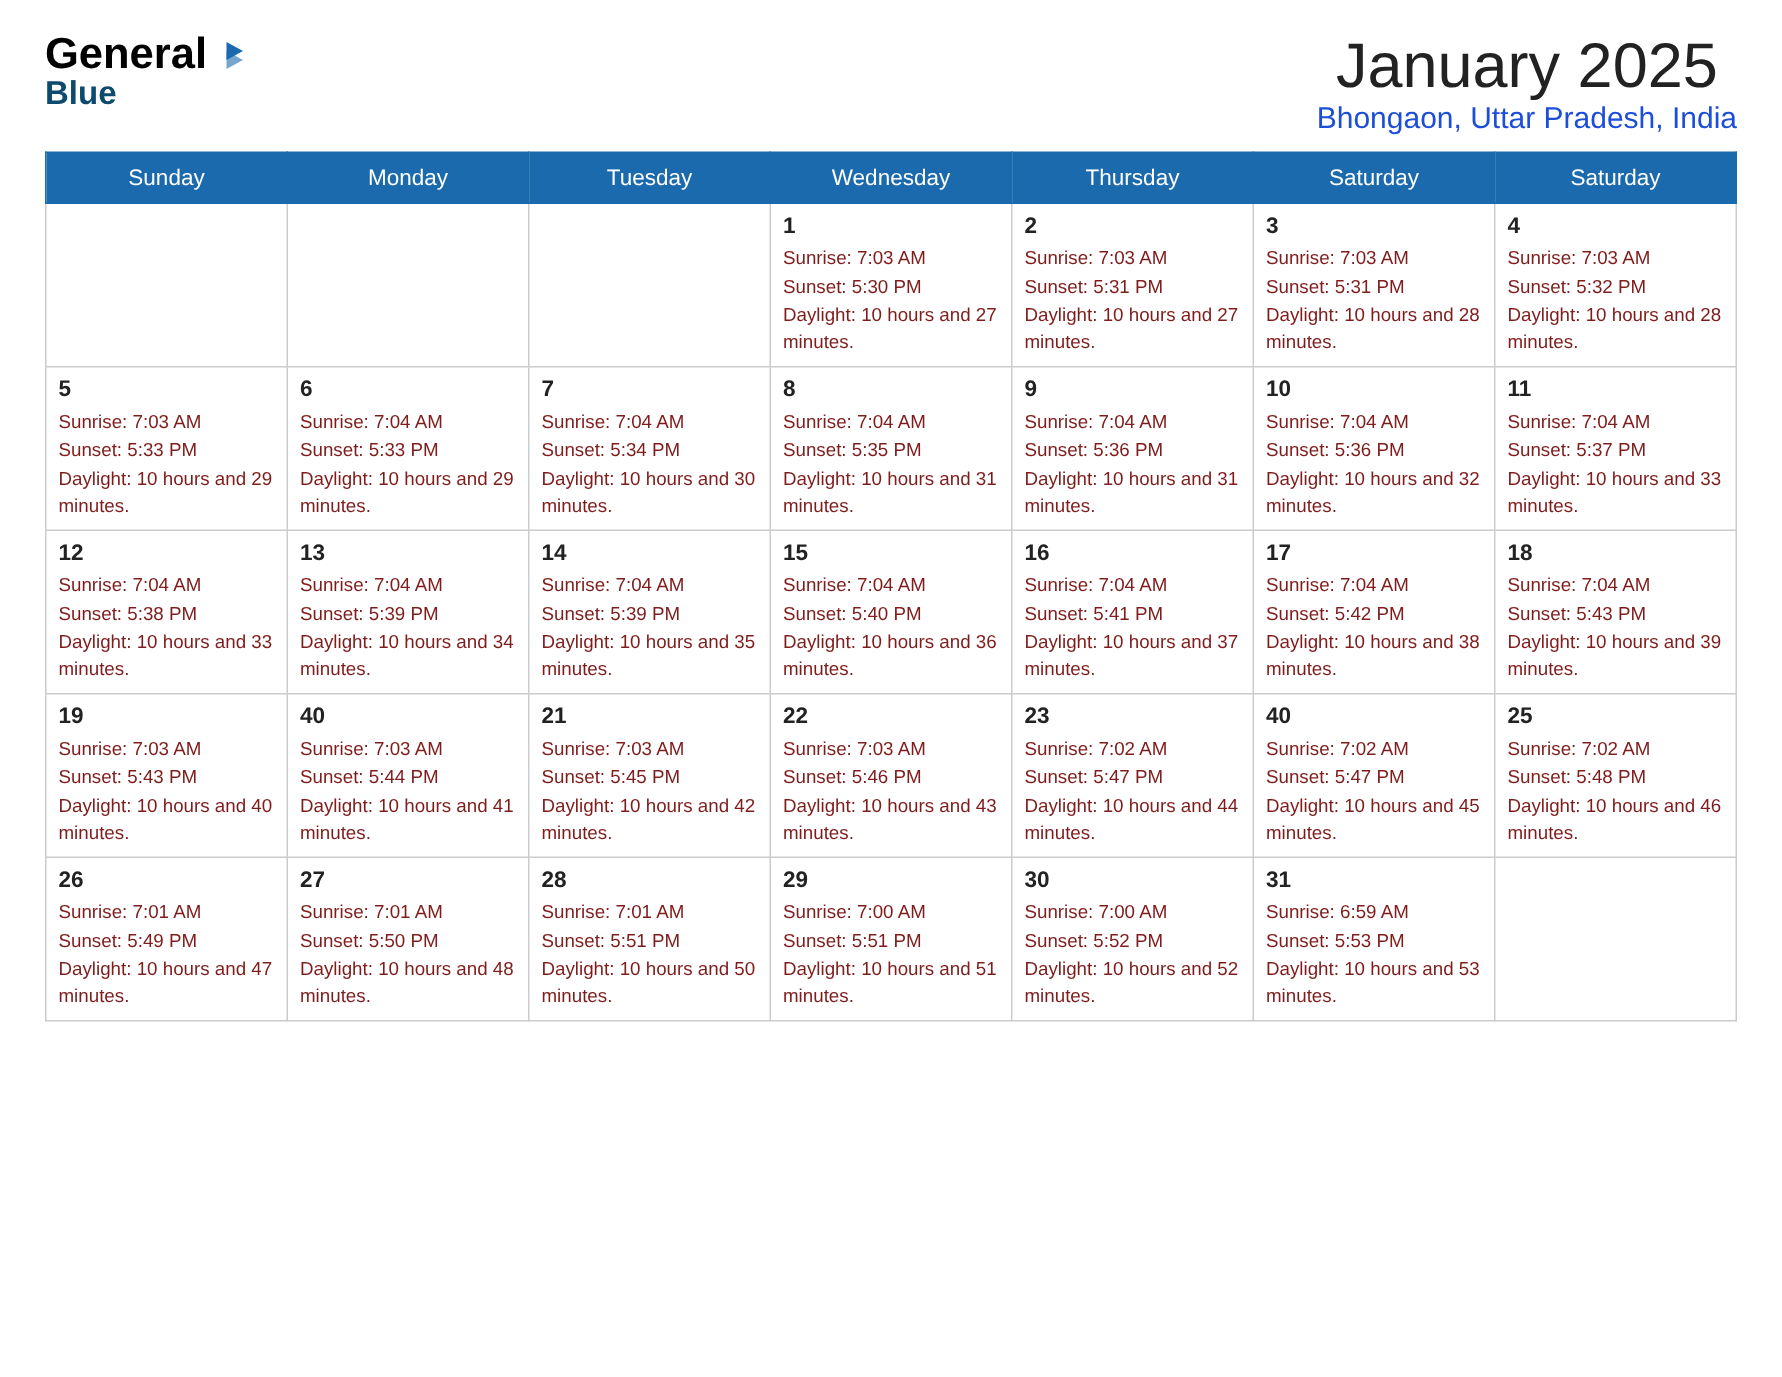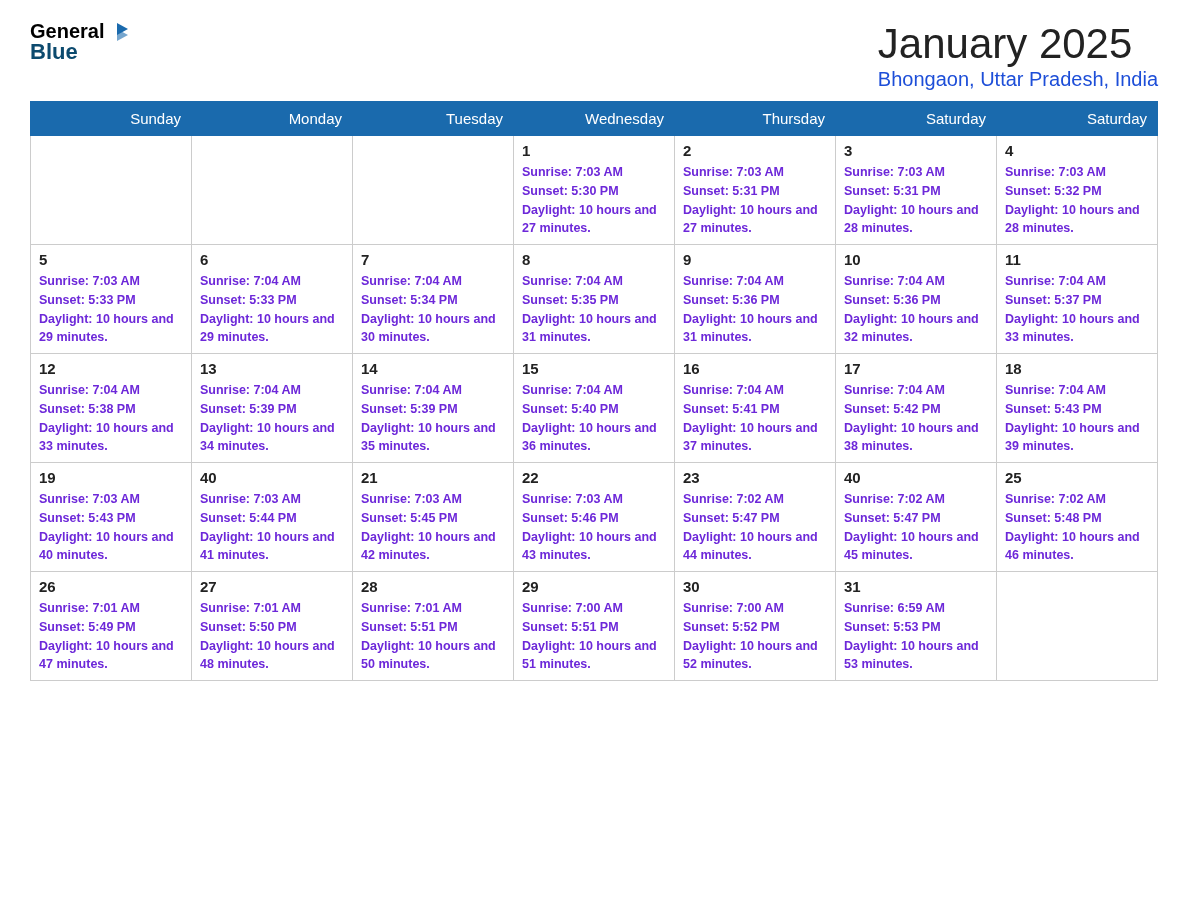--- a/index.html
+++ b/index.html
@@ -10,41 +10,41 @@
       width: 1188px;
       min-height: 918px;
     }
     .header {
       display: flex;
       justify-content: space-between;
       align-items: flex-start;
       margin-bottom: 10px;
     }
     .title-section {
-      text-align: left;
+      text-align: center;
     }
     .calendar-title {
       font-size: 42px;
       font-weight: normal;
       color: #222;
     }
     .calendar-subtitle {
       font-size: 20px;
       color: #1d4ed8;
     }
     .calendar {
       width: 100%;
       border-collapse: collapse;
       margin-top: 10px;
     }
     .calendar th {
       background-color: #1a6aad;
       color: #fff;
       padding: 8px 10px;
-      text-align: right;
+      text-align: center;
       font-size: 15px;
       font-weight: normal;
       border: 1px solid #1a6aad;
     }
     .calendar td {
       border: 1px solid #ccc;
       vertical-align: top;
       padding: 6px 8px;
       width: 14.28%;
       min-height: 100px;
@@ -53,23 +53,22 @@
     }
     .day-number {
       font-size: 15px;
       font-weight: bold;
       color: #222;
       display: block;
       margin-bottom: 4px;
     }
     .day-info {
       font-size: 12.5px;
-      color: #6d28d9;
+      color: #7f1d1d;
       line-height: 1.5;
-      font-weight: bold;
     }
     .empty-cell {
       background: #fff;
     }
     
     .logo-wrapper {
       display: flex;
       flex-direction: column;
       align-items: flex-start;
     }
@@ -77,21 +76,21 @@
       display: flex;
       align-items: center;
     }
   </style>
 </head>
 <body>
 
 <div class="header">
   <div class="logo-wrapper">
     <div class="logo-top">
-      <span style="font-size:20px;font-weight:bold;color:#000;">General</span>
+      <span style="font-size:29px;font-weight:bold;color:#000;">General</span>
       <svg width="22" height="22" viewBox="0 0 22 22" style="margin-left:2px;margin-top:0;">
         <polygon points="11,2 22,8 11,14" fill="#1a6aad"></polygon>
         <polygon points="11,8 22,14 11,20" fill="#1a6aad" opacity="0.6"></polygon>
       </svg>
     </div>
     <span style="font-size:22px;font-weight:bold;color:#0c4a6e;margin-top:-4px;margin-left:0;">Blue</span>
   </div>
   <div class="title-section">
     <div class="calendar-title">January 2025</div>
     <div class="calendar-subtitle">Bhongaon, Uttar Pradesh, India</div>

